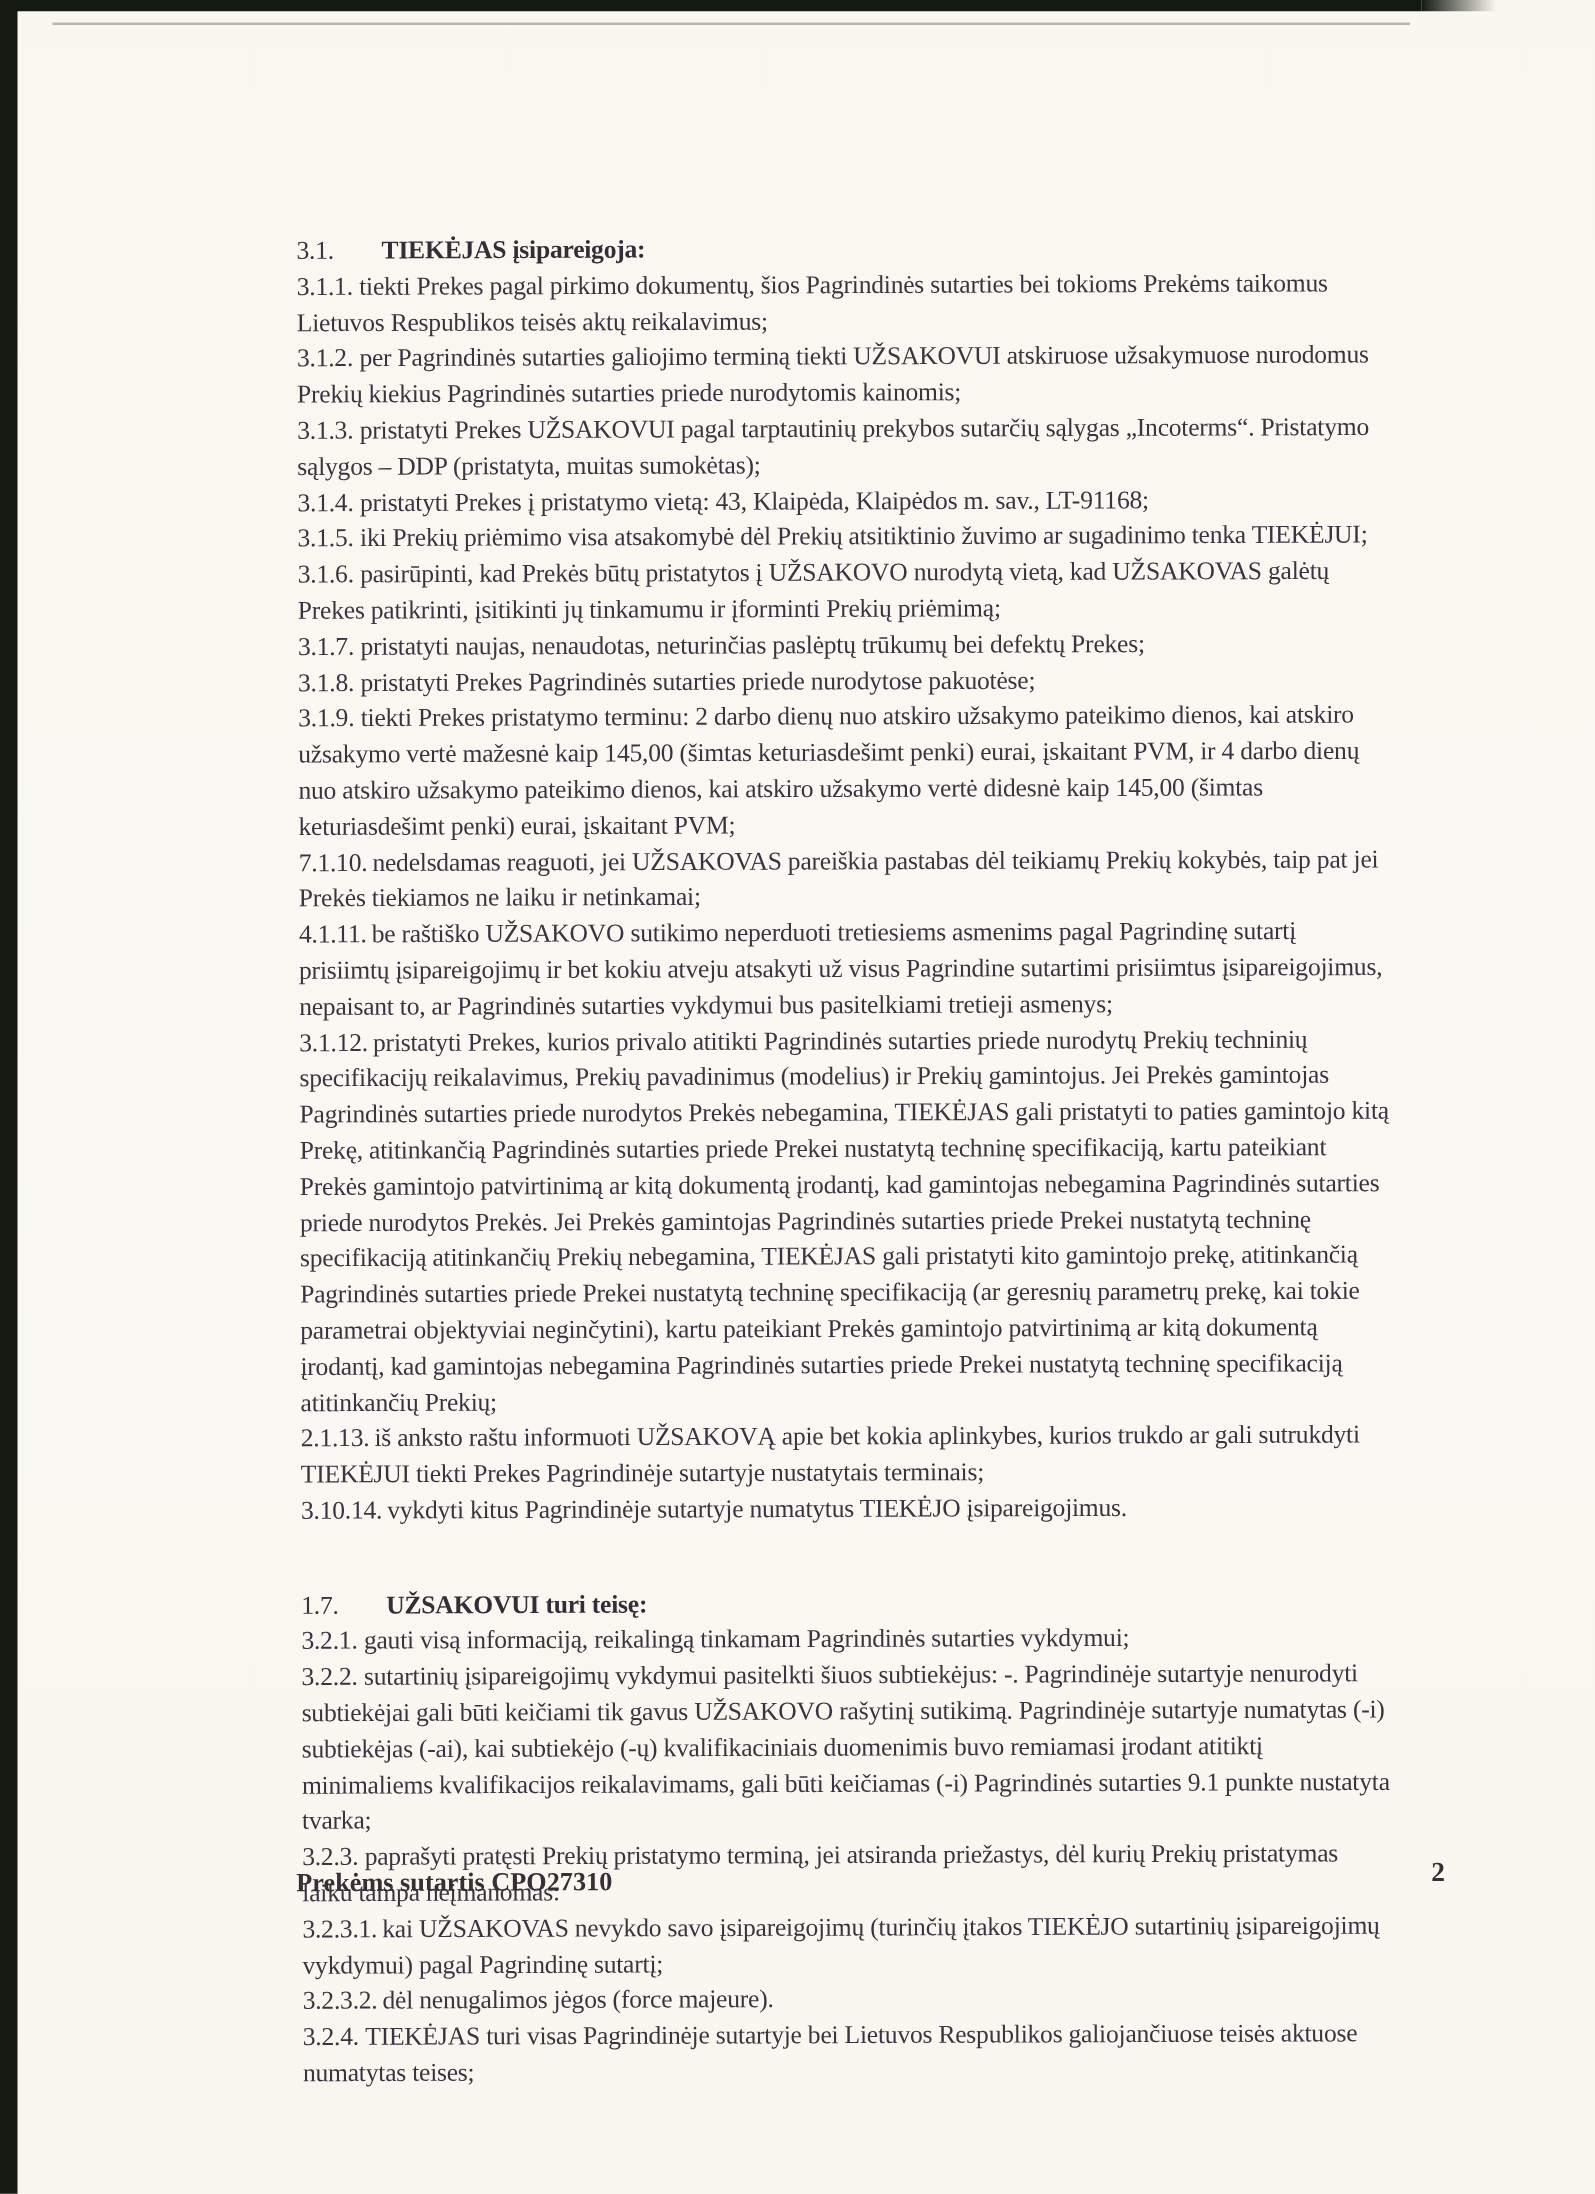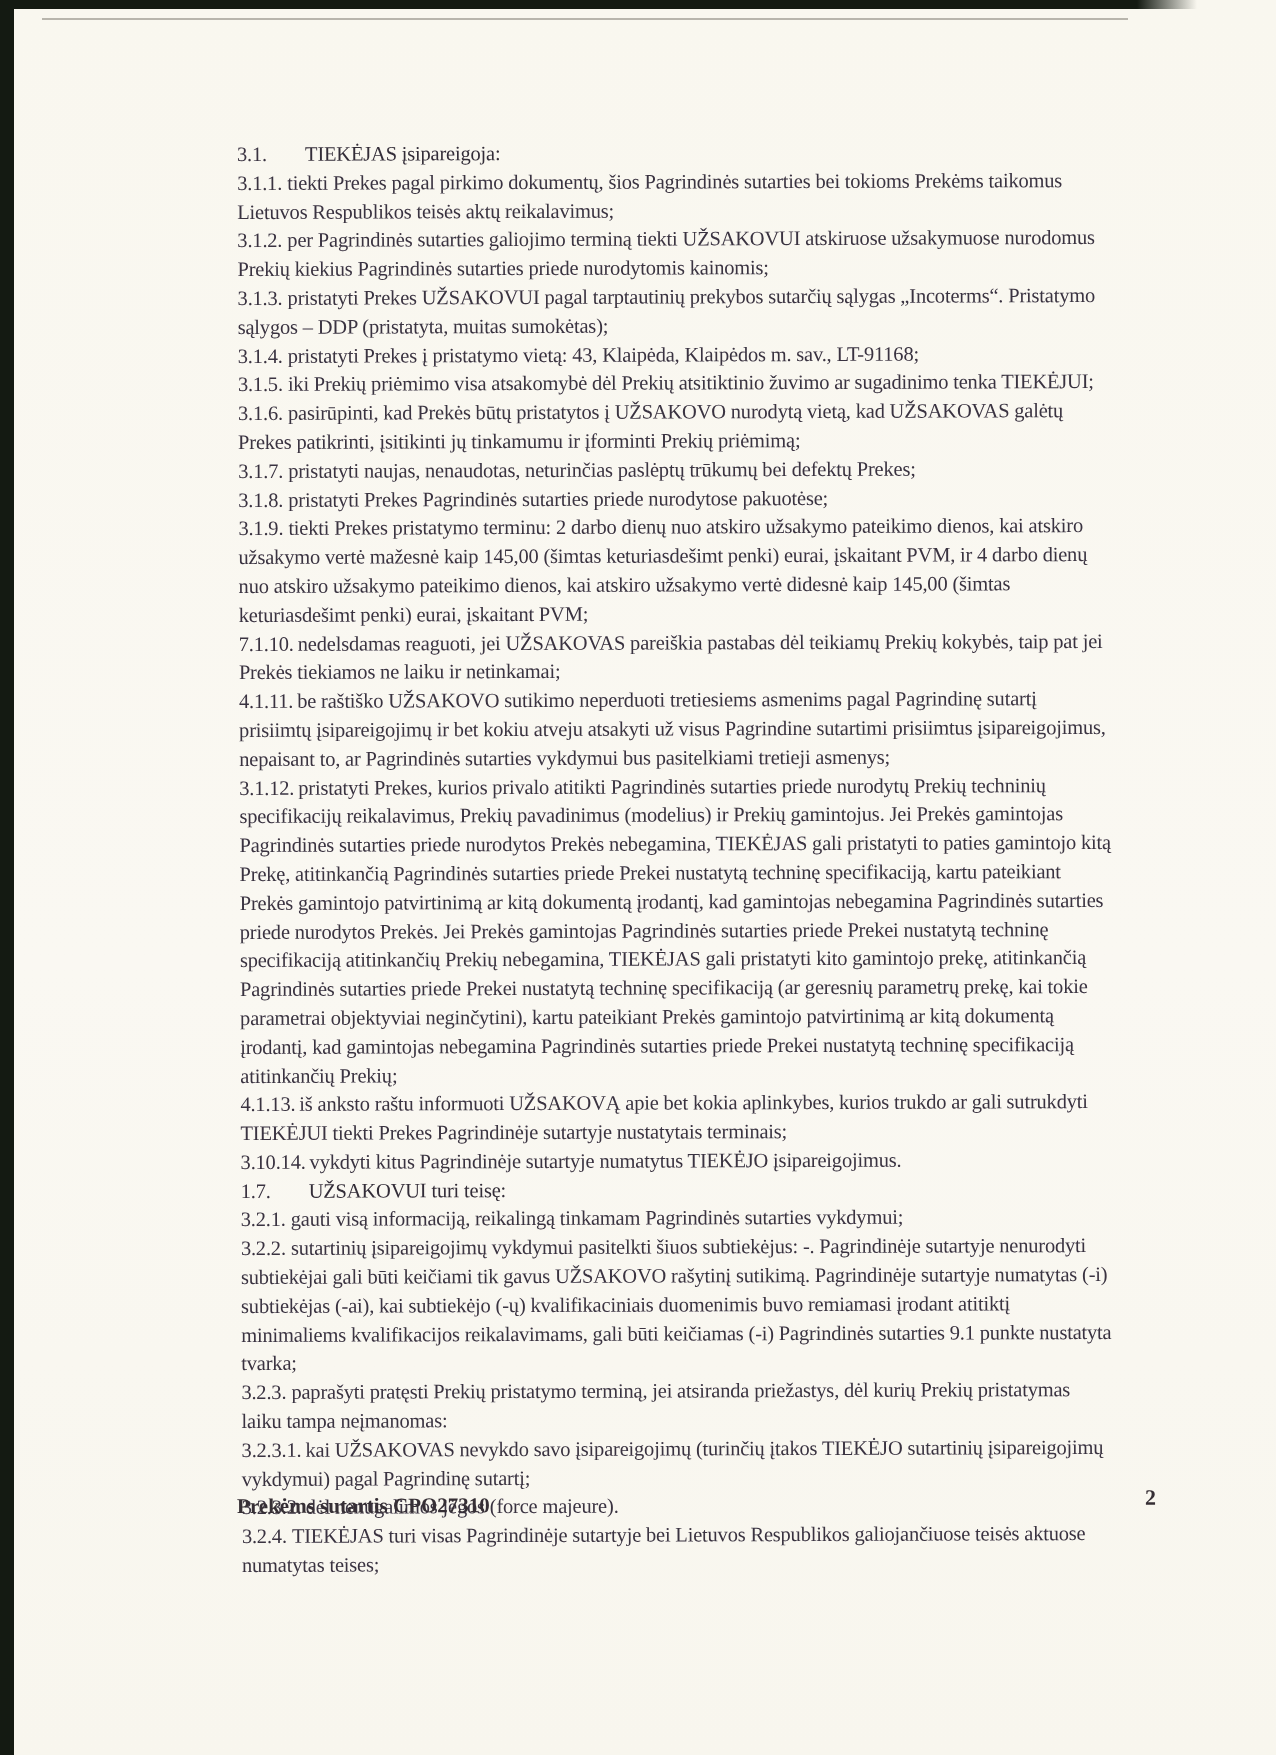--- a/index.html
+++ b/index.html
@@ -20,22 +20,22 @@
   .content{
     position:absolute;left:237px;top:140px;width:872px;
     color:#3a3341;
     font-size:20.5px;line-height:28.8px;
     letter-spacing:-0.2px;
     transform:rotate(-0.2deg);
     transform-origin:0 0;
   }
   p.clause{margin:0;text-align:left;}
   .num{display:inline-block;min-width:46px;margin-right:4px;white-space:nowrap;}
-  .heading .num{min-width:64px;}
-  .heading .txt{font-weight:normal;color:#332d38;}
+  .heading .num{min-width:64px;margin-top:47px;}
+  .heading .txt{font-weight:bold;color:#332d38;}
 
   .footer{
     position:absolute;left:237px;top:1494px;width:919px;
     display:flex;justify-content:space-between;align-items:flex-start;
     font-weight:bold;font-size:21px;color:#362f35;
     transform:rotate(-0.2deg);transform-origin:0 0;
   }
   .footer .page-num{font-size:22px;position:relative;top:-6px;}
 </style>
 </head>
@@ -54,21 +54,21 @@
       <p class="clause"><span class="num">3.1.3.</span><span class="txt">pristatyti Prekes UŽSAKOVUI pagal tarptautinių prekybos sutarčių sąlygas „Incoterms“. Pristatymo sąlygos – DDP (pristatyta, muitas sumokėtas);</span></p>
       <p class="clause"><span class="num">3.1.4.</span><span class="txt">pristatyti Prekes į pristatymo vietą: 43, Klaipėda, Klaipėdos m. sav., LT-91168;</span></p>
       <p class="clause"><span class="num">3.1.5.</span><span class="txt">iki Prekių priėmimo visa atsakomybė dėl Prekių atsitiktinio žuvimo ar sugadinimo tenka TIEKĖJUI;</span></p>
       <p class="clause"><span class="num">3.1.6.</span><span class="txt">pasirūpinti, kad Prekės būtų pristatytos į UŽSAKOVO nurodytą vietą, kad UŽSAKOVAS galėtų Prekes patikrinti, įsitikinti jų tinkamumu ir įforminti Prekių priėmimą;</span></p>
       <p class="clause"><span class="num">3.1.7.</span><span class="txt">pristatyti naujas, nenaudotas, neturinčias paslėptų trūkumų bei defektų Prekes;</span></p>
       <p class="clause"><span class="num">3.1.8.</span><span class="txt">pristatyti Prekes Pagrindinės sutarties priede nurodytose pakuotėse;</span></p>
       <p class="clause"><span class="num">3.1.9.</span><span class="txt">tiekti Prekes pristatymo terminu: 2 darbo dienų nuo atskiro užsakymo pateikimo dienos, kai atskiro užsakymo vertė mažesnė kaip 145,00 (šimtas keturiasdešimt penki) eurai, įskaitant PVM, ir 4 darbo dienų nuo atskiro užsakymo pateikimo dienos, kai atskiro užsakymo vertė didesnė kaip 145,00 (šimtas keturiasdešimt penki) eurai, įskaitant PVM;</span></p>
       <p class="clause"><span class="num">7.1.10.</span><span class="txt">nedelsdamas reaguoti, jei UŽSAKOVAS pareiškia pastabas dėl teikiamų Prekių kokybės, taip pat jei Prekės tiekiamos ne laiku ir netinkamai;</span></p>
       <p class="clause"><span class="num">4.1.11.</span><span class="txt">be raštiško UŽSAKOVO sutikimo neperduoti tretiesiems asmenims pagal Pagrindinę sutartį prisiimtų įsipareigojimų ir bet kokiu atveju atsakyti už visus Pagrindine sutartimi prisiimtus įsipareigojimus, nepaisant to, ar Pagrindinės sutarties vykdymui bus pasitelkiami tretieji asmenys;</span></p>
       <p class="clause"><span class="num">3.1.12.</span><span class="txt">pristatyti Prekes, kurios privalo atitikti Pagrindinės sutarties priede nurodytų Prekių techninių specifikacijų reikalavimus, Prekių pavadinimus (modelius) ir Prekių gamintojus. Jei Prekės gamintojas Pagrindinės sutarties priede nurodytos Prekės nebegamina, TIEKĖJAS gali pristatyti to paties gamintojo kitą Prekę, atitinkančią Pagrindinės sutarties priede Prekei nustatytą techninę specifikaciją, kartu pateikiant Prekės gamintojo patvirtinimą ar kitą dokumentą įrodantį, kad gamintojas nebegamina Pagrindinės sutarties priede nurodytos Prekės. Jei Prekės gamintojas Pagrindinės sutarties priede Prekei nustatytą techninę specifikaciją atitinkančių Prekių nebegamina, TIEKĖJAS gali pristatyti kito gamintojo prekę, atitinkančią Pagrindinės sutarties priede Prekei nustatytą techninę specifikaciją (ar geresnių parametrų prekę, kai tokie parametrai objektyviai neginčytini), kartu pateikiant Prekės gamintojo patvirtinimą ar kitą dokumentą įrodantį, kad gamintojas nebegamina Pagrindinės sutarties priede Prekei nustatytą techninę specifikaciją atitinkančių Prekių;</span></p>
-      <p class="clause"><span class="num">4.1.13.</span><span class="txt">iš anksto raštu informuoti UŽSAKOVĄ apie bet kokia aplinkybes, kurios trukdo ar gali sutrukdyti TIEKĖJUI tiekti Prekes Pagrindinėje sutartyje nustatytais terminais;</span></p>
+      <p class="clause"><span class="num">2.1.13.</span><span class="txt">iš anksto raštu informuoti UŽSAKOVĄ apie bet kokia aplinkybes, kurios trukdo ar gali sutrukdyti TIEKĖJUI tiekti Prekes Pagrindinėje sutartyje nustatytais terminais;</span></p>
       <p class="clause"><span class="num">3.10.14.</span><span class="txt">vykdyti kitus Pagrindinėje sutartyje numatytus TIEKĖJO įsipareigojimus.</span></p>
       <p class="clause heading"><span class="num">1.7.</span><span class="txt">UŽSAKOVUI turi teisę:</span></p>
       <p class="clause"><span class="num">3.2.1.</span><span class="txt">gauti visą informaciją, reikalingą tinkamam Pagrindinės sutarties vykdymui;</span></p>
       <p class="clause"><span class="num">3.2.2.</span><span class="txt">sutartinių įsipareigojimų vykdymui pasitelkti šiuos subtiekėjus: -. Pagrindinėje sutartyje nenurodyti subtiekėjai gali būti keičiami tik gavus UŽSAKOVO rašytinį sutikimą. Pagrindinėje sutartyje numatytas (-i) subtiekėjas (-ai), kai subtiekėjo (-ų) kvalifikaciniais duomenimis buvo remiamasi įrodant atitiktį minimaliems kvalifikacijos reikalavimams, gali būti keičiamas (-i) Pagrindinės sutarties 9.1 punkte nustatyta tvarka;</span></p>
       <p class="clause"><span class="num">3.2.3.</span><span class="txt">paprašyti pratęsti Prekių pristatymo terminą, jei atsiranda priežastys, dėl kurių Prekių pristatymas laiku tampa neįmanomas:</span></p>
       <p class="clause"><span class="num">3.2.3.1.</span><span class="txt">kai UŽSAKOVAS nevykdo savo įsipareigojimų (turinčių įtakos TIEKĖJO sutartinių įsipareigojimų vykdymui) pagal Pagrindinę sutartį;</span></p>
       <p class="clause"><span class="num">3.2.3.2.</span><span class="txt">dėl nenugalimos jėgos (force majeure).</span></p>
       <p class="clause"><span class="num">3.2.4.</span><span class="txt">TIEKĖJAS turi visas Pagrindinėje sutartyje bei Lietuvos Respublikos galiojančiuose teisės aktuose numatytas teises;</span></p>
     </div>
 

